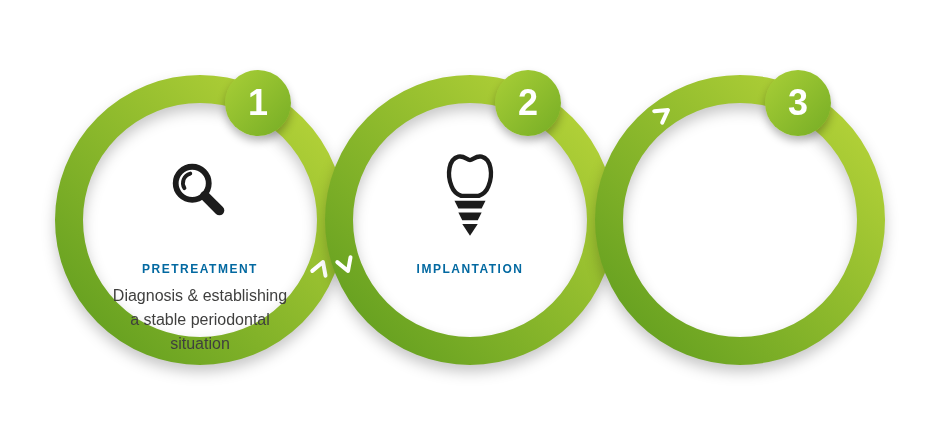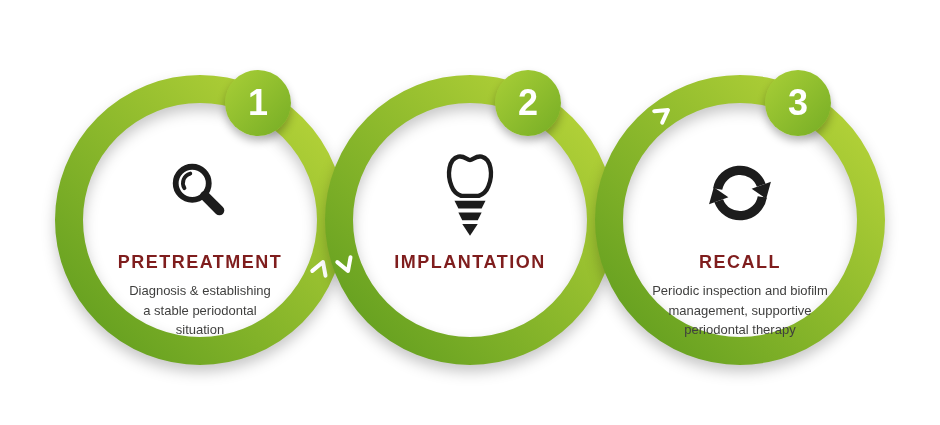--- a/index.html
+++ b/index.html
@@ -19,23 +19,23 @@
            border-radius:50%;
            background:linear-gradient(135deg,#a9cf37 0%,#76ad25 100%);
            box-shadow:0 5px 9px rgba(0,0,0,0.28);
            display:flex; align-items:center; justify-content:center;
            color:#ffffff; font-size:36px; font-weight:bold; z-index:3; }
 
   .content { position:absolute; left:50%; top:142px; transform:translateX(-50%);
              width:214px; display:flex; flex-direction:column; align-items:center;
              text-align:center; z-index:2; }
   .icon-box { height:102px; display:flex; align-items:center; justify-content:center; }
-  .step-title { margin-top:8px; color:#7f1d1d; font-size:18px; font-weight:bold;
+  .step-title { margin-top:18px; color:#0369a1; font-size:12px; font-weight:bold;
                 letter-spacing:1.5px; }
-  .step-desc { margin-top:8px; color:#3f3f3e; font-size:13px; line-height:1.5;
+  .step-desc { margin-top:8px; color:#3f3f3e; font-size:16px; line-height:1.5;
                white-space:pre-line; }
 </style>
 </head>
 <body>
 
 <div class="canvas">
 
   <div class="step step-1">
     <svg class="ring-svg" viewBox="0 0 300 425" aria-hidden="true">
       <defs>
@@ -99,29 +99,15 @@
           <stop offset="0" stop-color="#5f9c1e"></stop>
           <stop offset="1" stop-color="#bad63a"></stop>
         </linearGradient>
       </defs>
       <circle cx="150" cy="220" r="131" fill="none" stroke="url(#ringGrad3)" stroke-width="28"></circle>
       <polyline points="72.2,122.6 78,110 64.2,111.2" fill="none" stroke="#ffffff" stroke-width="4" stroke-linecap="round" stroke-linejoin="round"></polyline>
     </svg>
     <div class="badge">
       <span>3</span>
     </div>
-    <div class="content">
-      <div class="icon-box">
-        <svg width="74" height="74" viewBox="0 0 72 72">
-          <path d="M14.3,32.2 A22,22 0 0 1 56.7,28.5" fill="none" stroke="#1c1c1c" stroke-width="9"></path>
-          <polygon points="66.1,25.1 47.3,31.9 61.5,41.7" fill="#1c1c1c"></polygon>
-          <path d="M57.7,39.8 A22,22 0 0 1 15.3,43.5" fill="none" stroke="#1c1c1c" stroke-width="9"></path>
-          <polygon points="5.9,46.9 24.7,40.1 10.5,30.3" fill="#1c1c1c"></polygon>
-        </svg>
-      </div>
-      <div class="step-title">RECALL</div>
-      <div class="step-desc">Periodic inspection and biofilm
-management, supportive
-periodontal therapy</div>
-    </div>
   </div>
 
 </div>
 
 </body></html>

